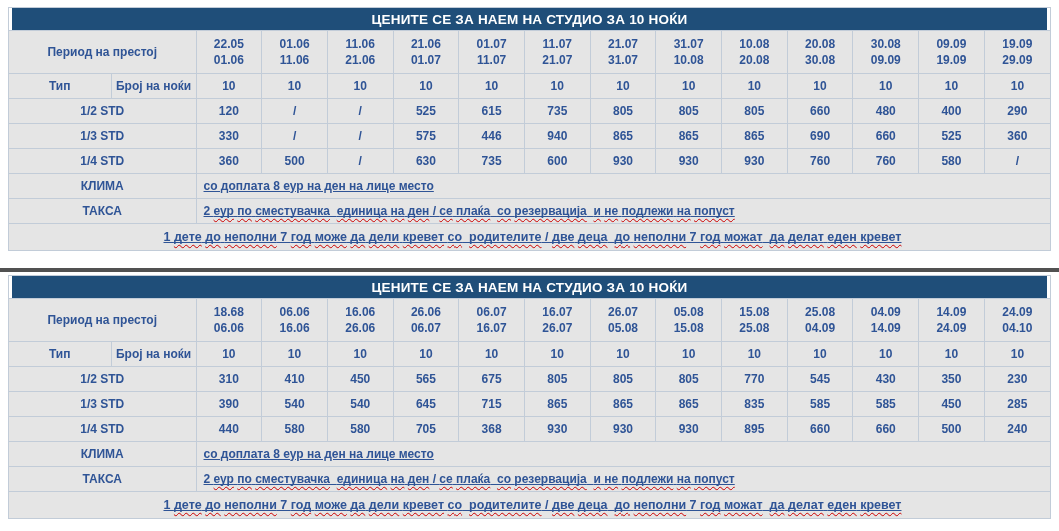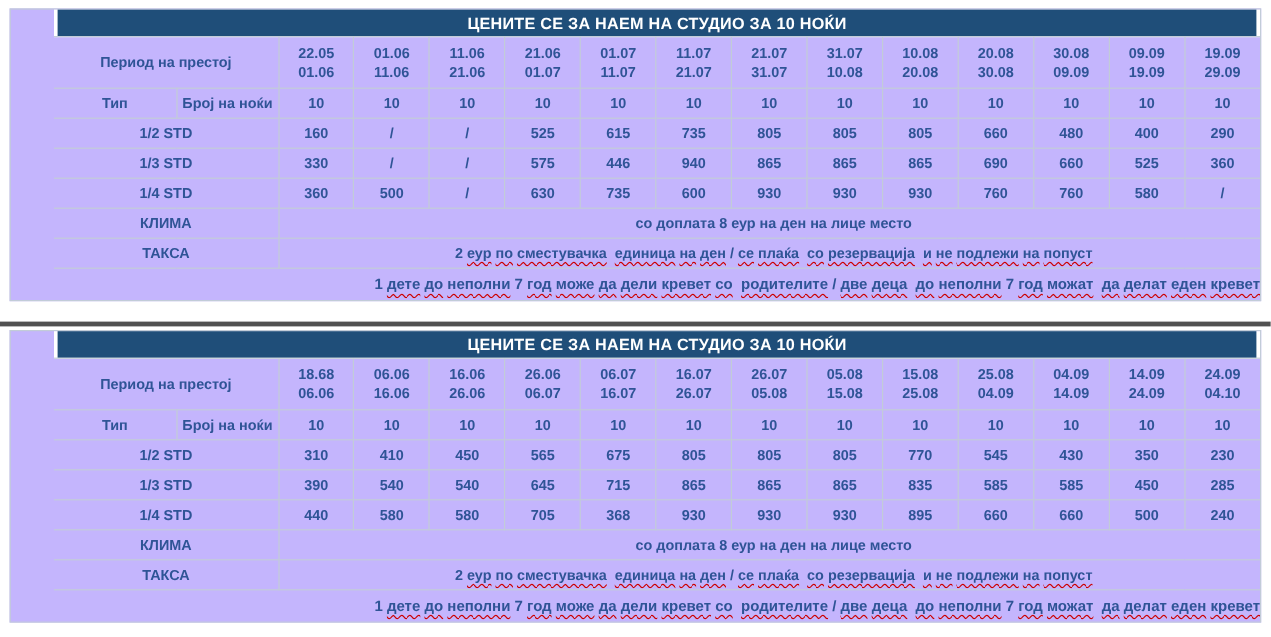--- a/index.html
+++ b/index.html
@@ -17,22 +17,21 @@
     padding-top:7px;
     background:#FFFFFF;
     font-family:"Liberation Sans","DejaVu Sans",sans-serif;
     font-weight:700;
     color:var(--cell-text);
   }
   .table-wrap{
     width:1043px;
     margin-left:8px;
     border:1px solid var(--grid-line);
-    background:#c4b5fd;
-    padding-left:36px;
+    background:#e5e5e5;
   }
   .title-strip{
     padding:0 3px;
     border-bottom:1px solid var(--grid-line);
     background:#FFFFFF;
   }
   .title-bar{
     background:var(--header-bg);
     color:var(--header-text);
     text-align:center;
@@ -54,27 +53,28 @@
     vertical-align:middle;
     padding:0;
     color:var(--cell-text);
   }
   col.c-type{width:102px;}
   col.c-nights{width:85px;}
   .r-period td{height:42px;line-height:16px;padding-top:1px;}
   .r-nights td{height:25px;}
   .r-price td{height:25px;}
   .r-klima td,.r-taksa td{height:25px;}
-  td.txt{text-align:center;padding-left:7px;white-space:pre-wrap;}
+  td.txt{text-align:left;padding-left:7px;white-space:pre-wrap;text-decoration:underline;}
   .r-note td{
     height:27px;
-    text-align:right;
+    text-align:center;
     padding-left:6px;
     white-space:pre-wrap;
     font-size:12.5px;
+    text-decoration:underline;
   }
   .sp-err{
     text-decoration-line:underline;
     text-decoration-style:wavy;
     text-decoration-color:var(--spellcheck);
     text-decoration-thickness:1px;
     text-underline-offset:3px;
     text-decoration-skip-ink:none;
   }
   .divider{
@@ -178,21 +178,21 @@
             <td>10</td>
             <td>10</td>
             <td>10</td>
             <td>10</td>
             <td>10</td>
             <td>10</td>
             <td>10</td>
           </tr>
         <tr class="r-price">
             <td colspan="2">1/2 STD</td>
-            <td>160</td>
+            <td>120</td>
             <td>/</td>
             <td>/</td>
             <td>525</td>
             <td>615</td>
             <td>735</td>
             <td>805</td>
             <td>805</td>
             <td>805</td>
             <td>660</td>
             <td>480</td>

